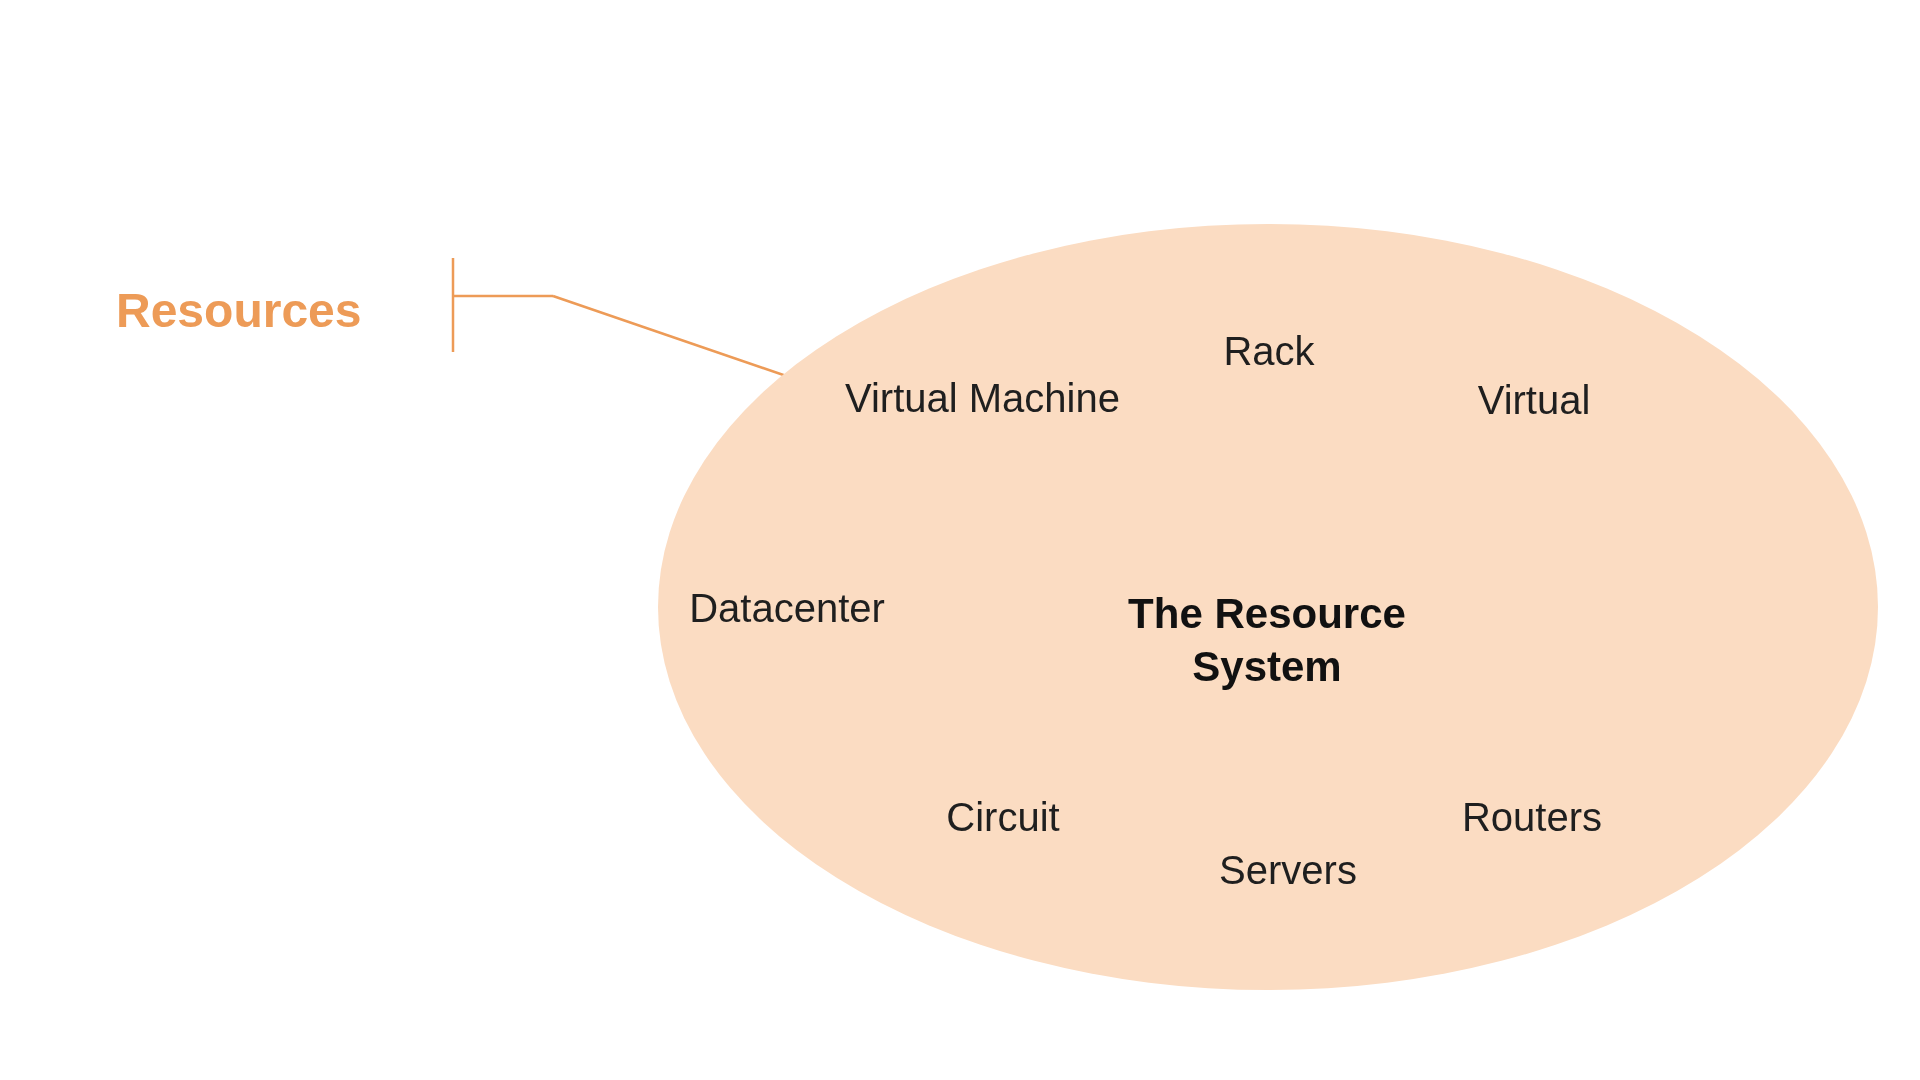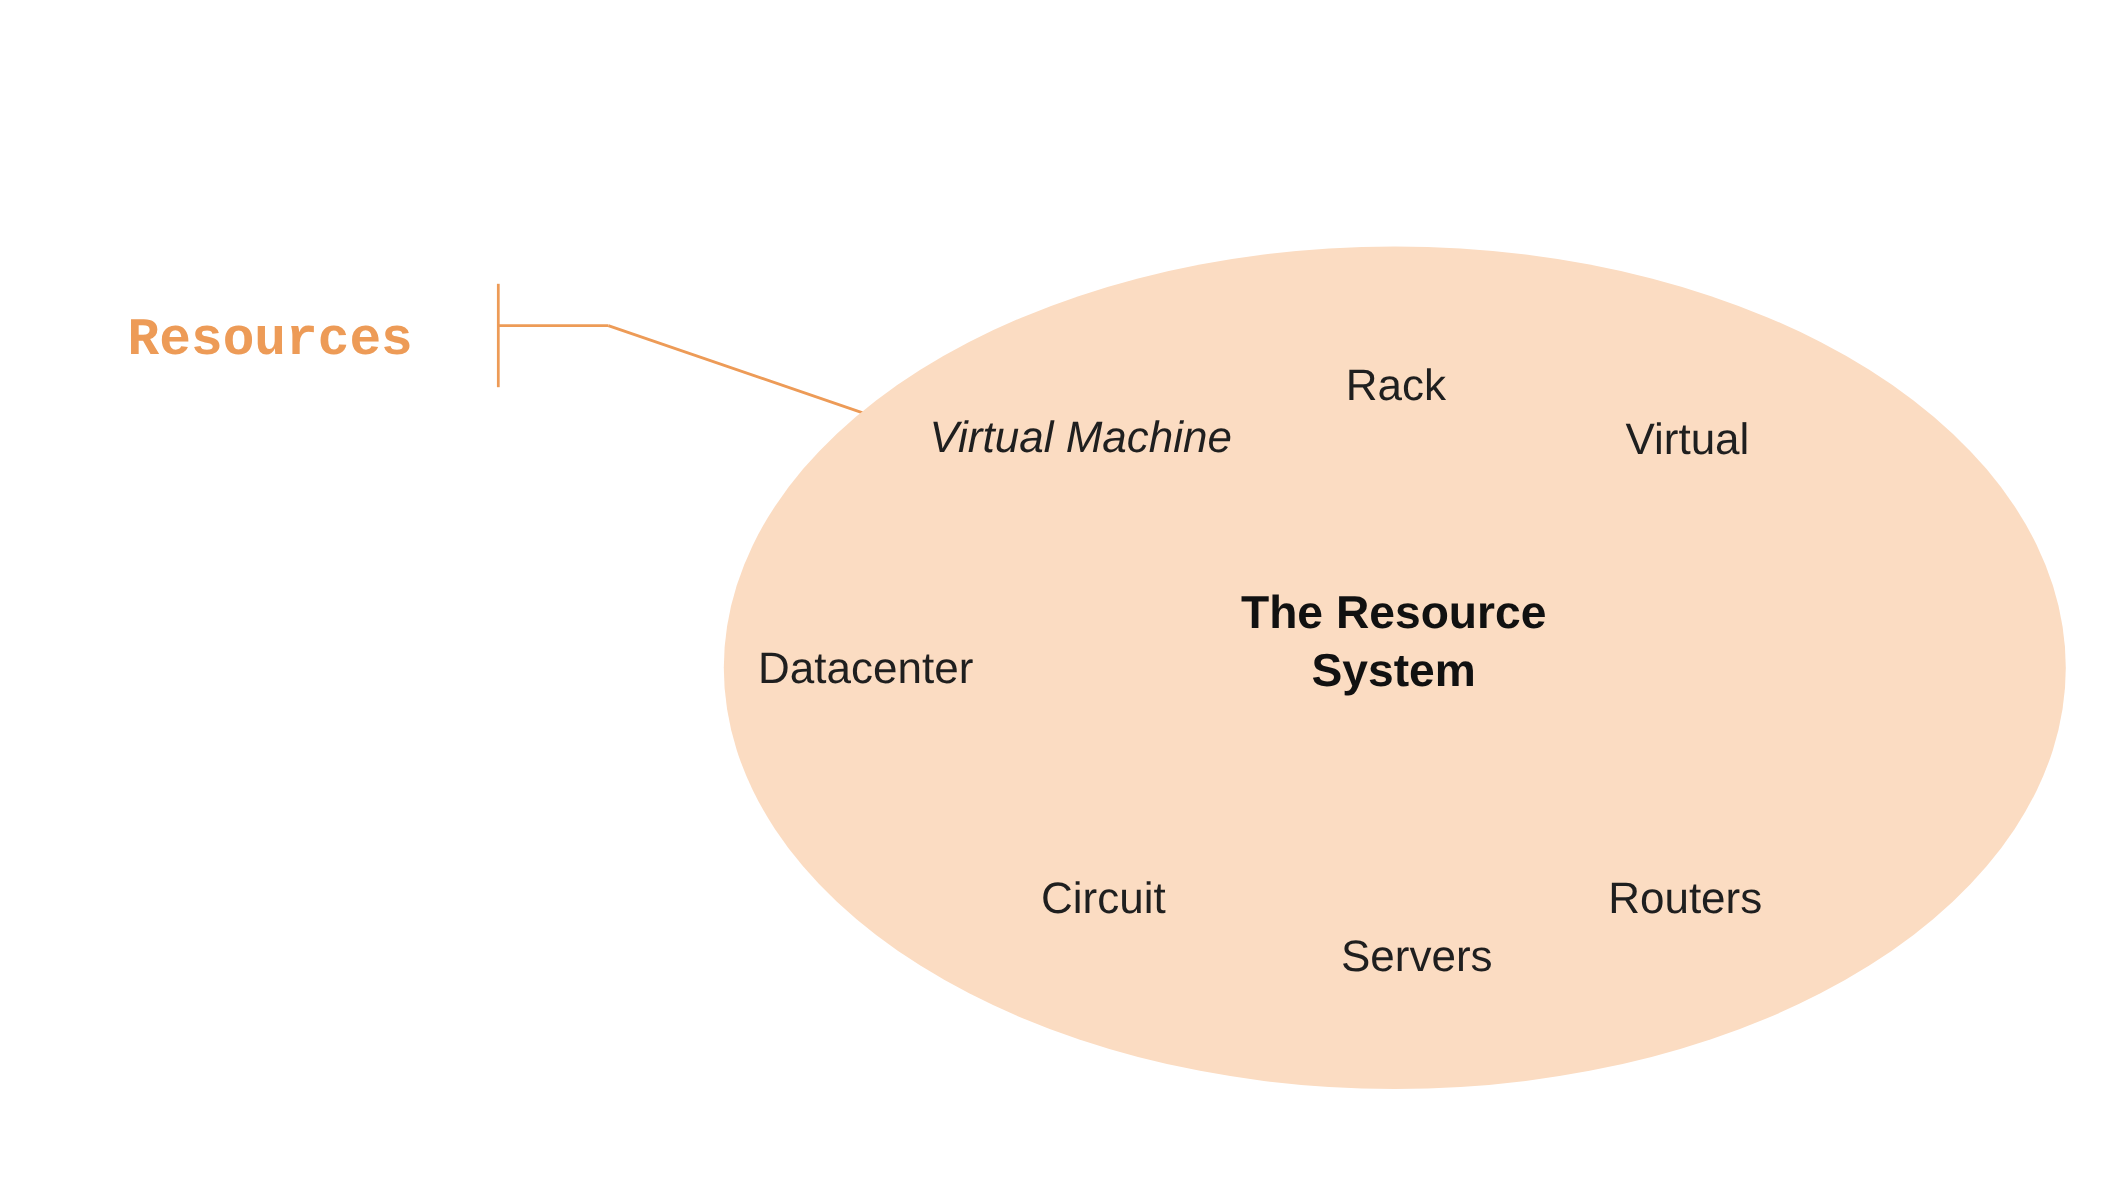--- a/index.html
+++ b/index.html
@@ -32,55 +32,53 @@
     position: absolute;
     transform: translate(-50%, -50%);
     font-size: 40px;
     line-height: 1.2;
     color: #1f1f1f;
     text-align: left;
     white-space: nowrap;
   }
   .node.wrap {
     white-space: normal;
-    font-style: italic;
   }
 
   .node-virtual-machine { left: 985px;  top: 398px; width: 280px; }
   .node-rack            { left: 1269px; top: 351px; }
   .node-routers         { left: 1534px; top: 400px; }
   .node-datacenter      { left: 787px;  top: 608px; }
   .node-customer        { left: 1734px; top: 608px; }
   .node-circuit         { left: 1003px;  top: 817px; }
   .node-servers         { left: 1268px; top: 870px; margin-left: 20px; }
   .node-contact         { left: 1532px; top: 817px; }
 
   .center-title {
     position: absolute;
     left: 1267px;
-    top: 583px;
+    top: 640px;
     transform: translate(-50%, -50%);
     width: 360px;
     font-size: 42px;
     font-weight: bold;
     line-height: 1.25;
     color: #111111;
     text-align: center;
   }
 
   
   .resources-label {
     position: absolute;
     left: 116px;
     top: 310px;
     transform: translateY(-50%);
     font-size: 48px;
     font-weight: bold;
     color: #ed9b57;
-    font-family: Liberation Mono, monospace;
   }
 
   .callout-svg {
     position: absolute;
     left: 0;
     top: 0;
     width: 1920px;
     height: 1080px;
     pointer-events: none;
   }

